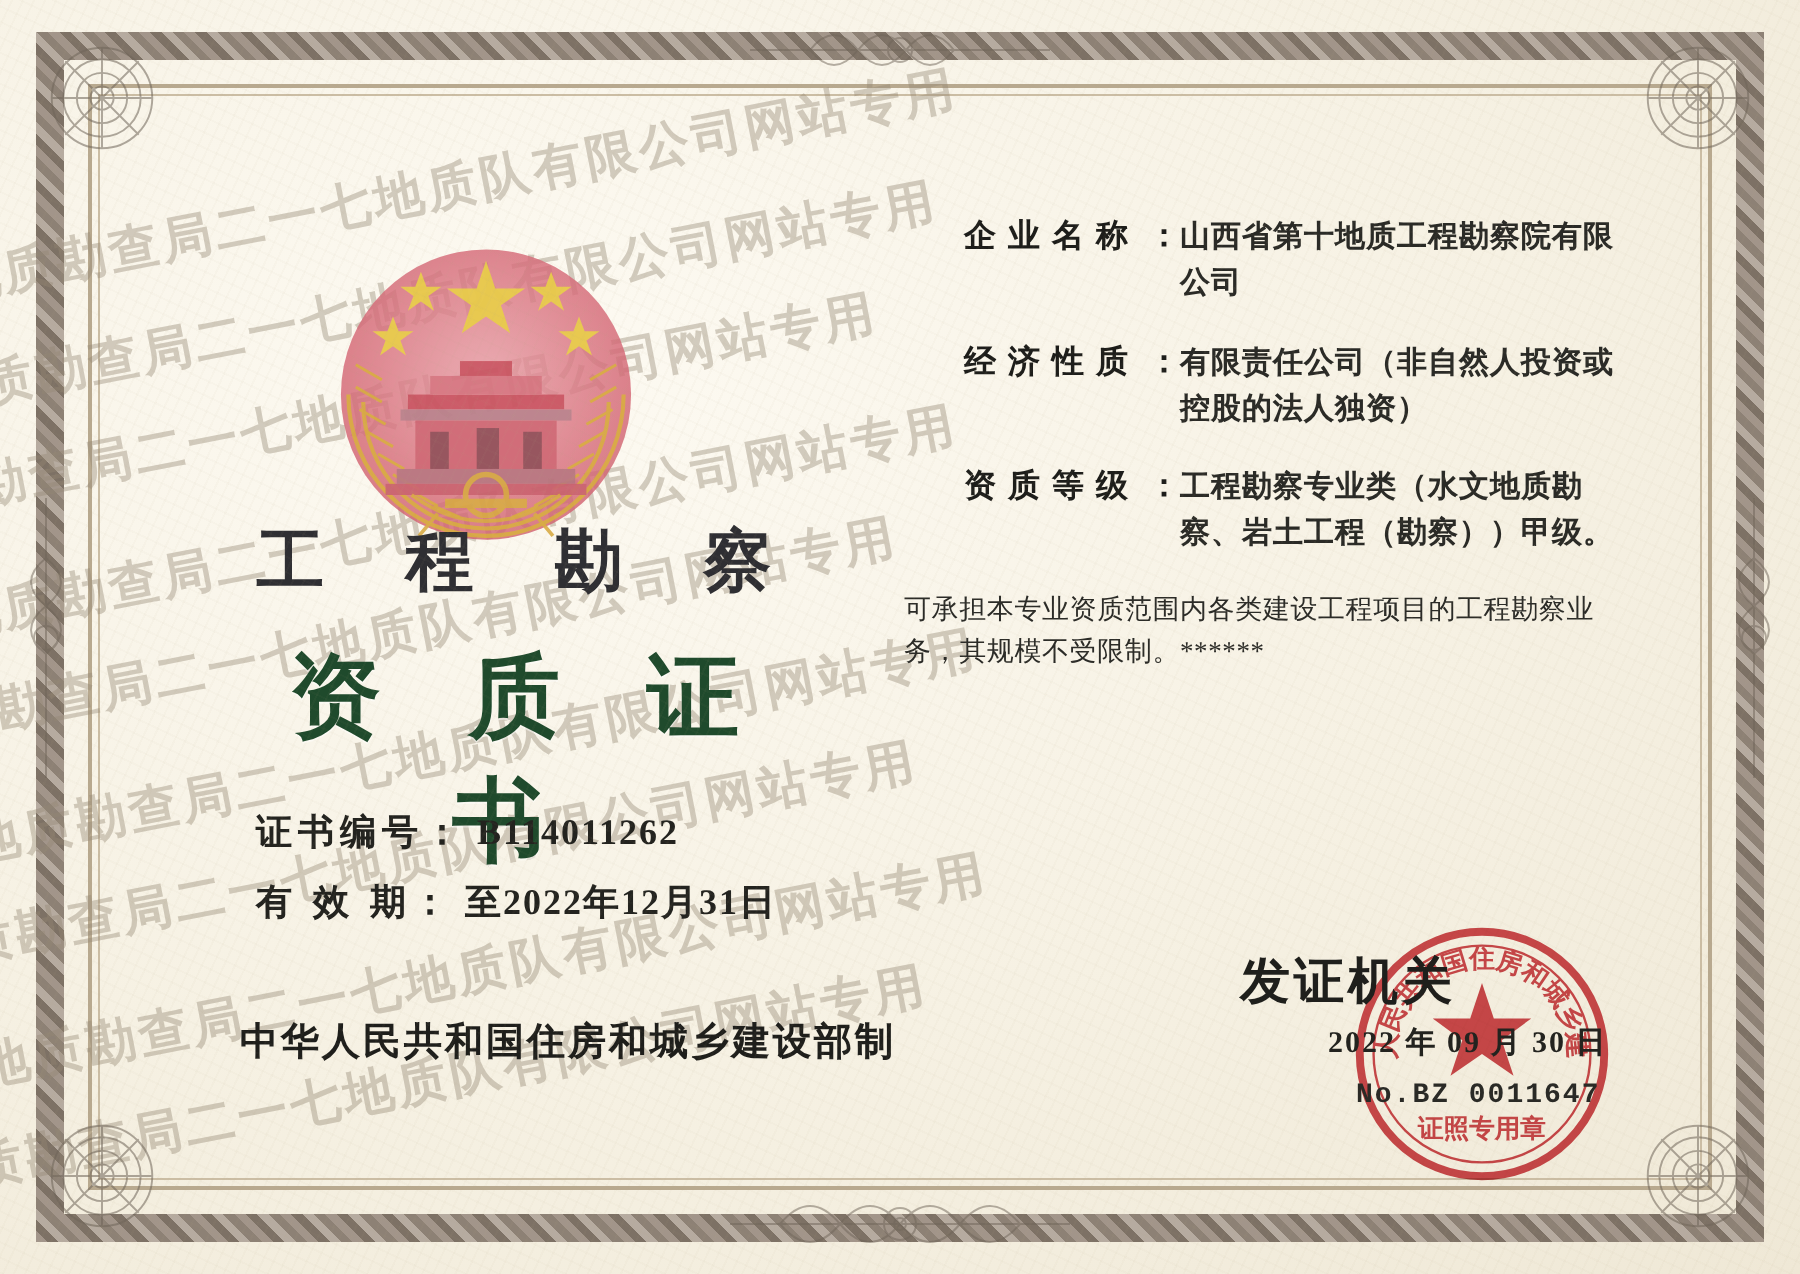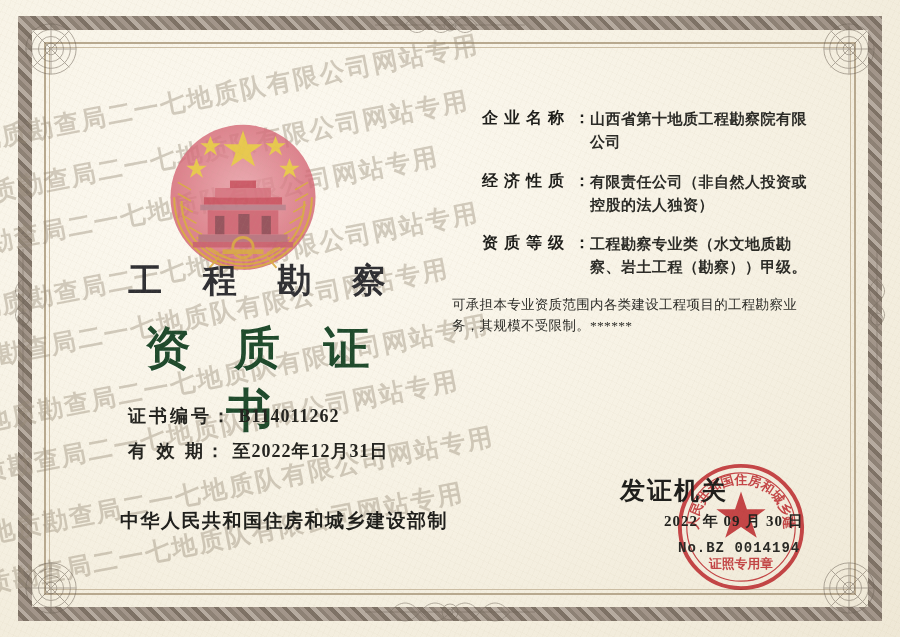--- a/index.html
+++ b/index.html
@@ -443,15 +443,15 @@
     </g>
     <path id="sealpath" d="M70 70 m -44,0 a 44,44 0 1,1 88,0" fill="none"></path>
     <text class="seal-text-ring" fill="#c3232a">
       <textPath href="#sealpath" startOffset="50%" text-anchor="middle">中华人民共和国住房和城乡建设部</textPath>
     </text>
     <text x="70" y="112" text-anchor="middle" fill="#c3232a" font-size="13" font-weight="700">证照专用章</text>
   </svg>
 
   <div class="authority">发证机关</div>
   <div class="issue-date">2022 年 09 月 30 日</div>
-  <div class="cert-no">No.BZ 0014194</div>
+  <div class="cert-no">No.BZ 0011647</div>
 
 </div>
 
 </body></html>

